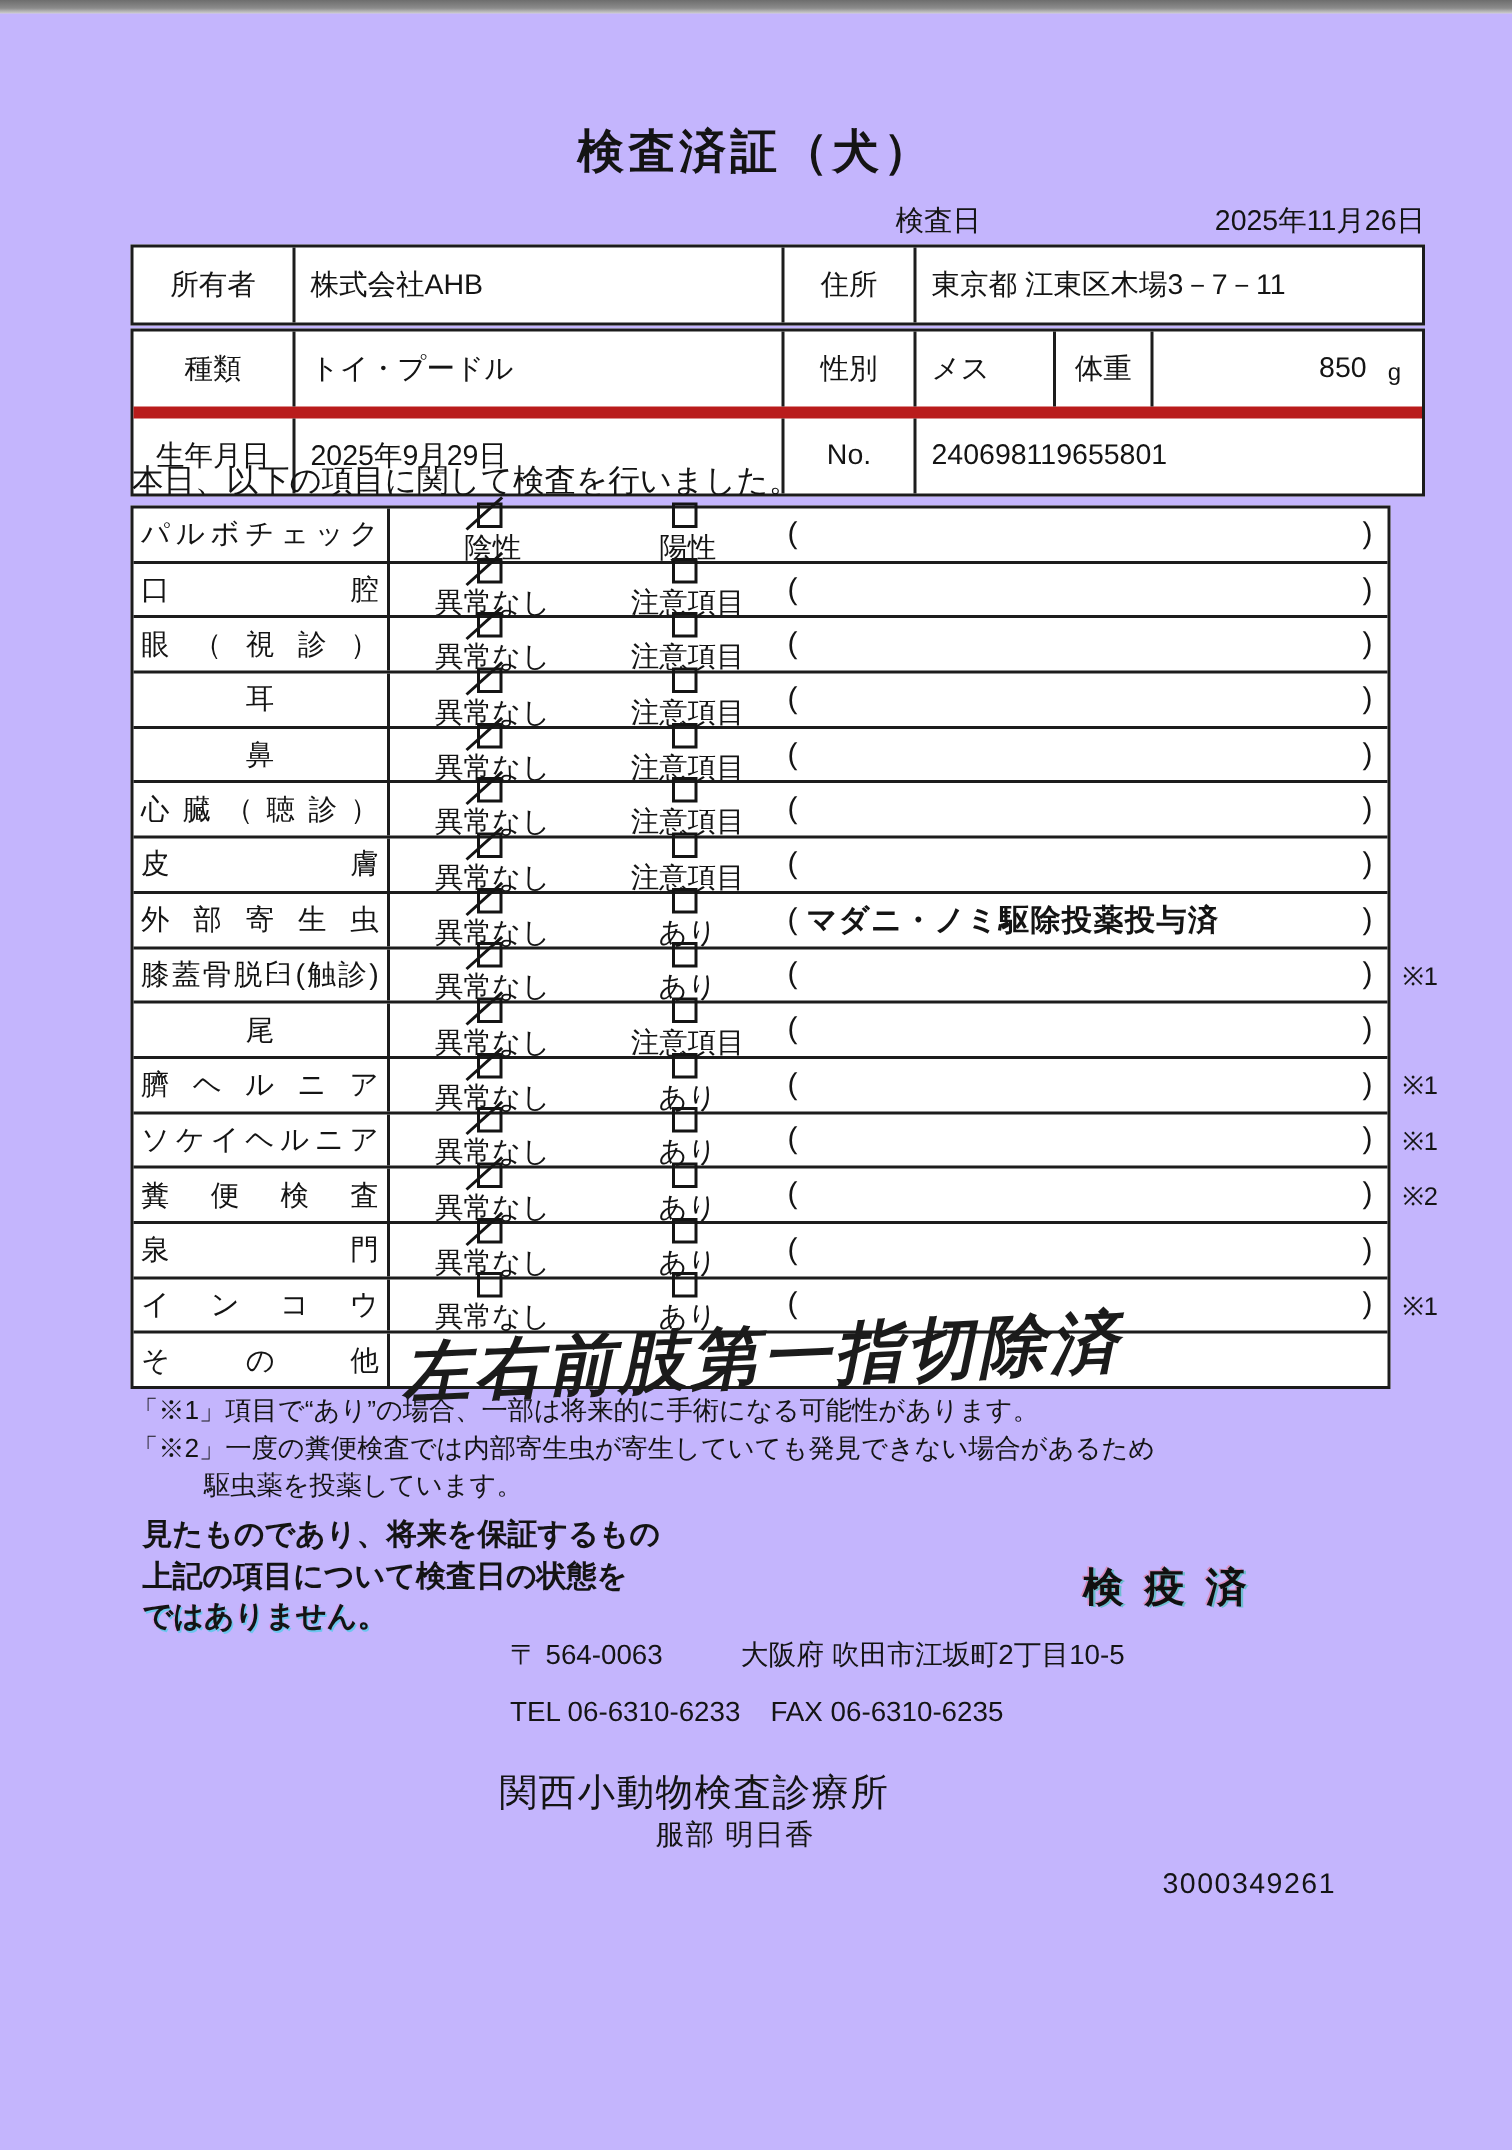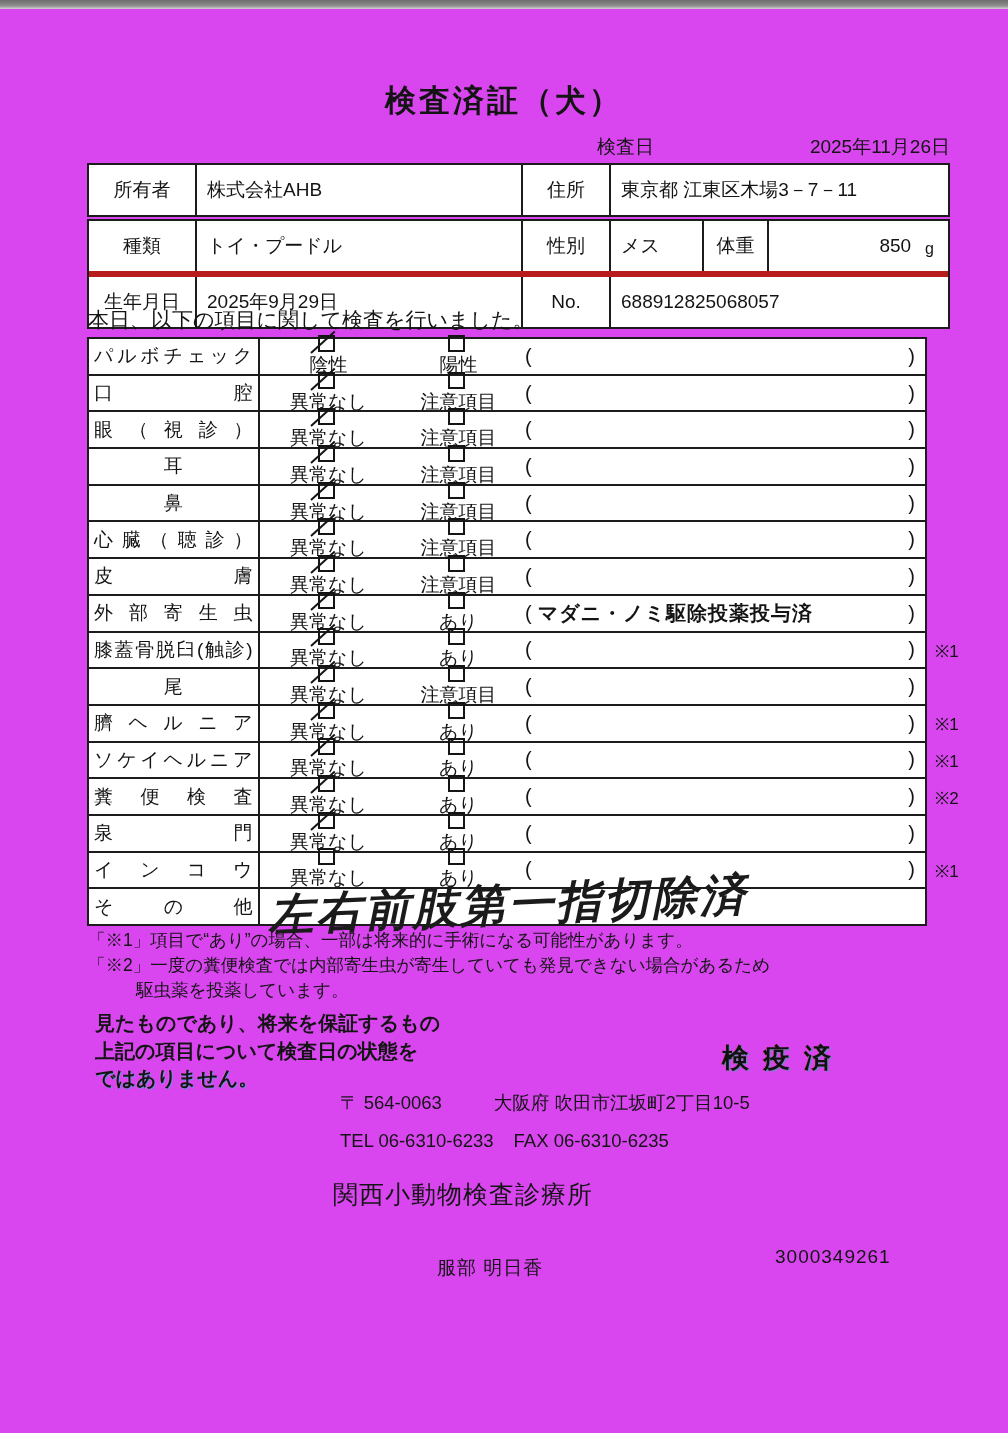--- a/index.html
+++ b/index.html
@@ -1,27 +1,27 @@
 <!DOCTYPE html>
 <html><head>
 <meta charset="utf-8">
 <style>
   html,body { margin:0; padding:0; background:#ffffff; }
   body { width:1008px; height:1433px; font-family:"Liberation Sans", sans-serif; color:#141414; }
-  .page { position:relative; width:1008px; height:1433px; background:#d946ef; overflow:hidden; }
+  .page { position:relative; width:1008px; height:1433px; background:#c4b5fd; overflow:hidden; }
   .topband { position:absolute; top:0; left:0; width:1008px; height:9px;
              background:linear-gradient(180deg,#6d6d6d 0%,#8b8b8b 60%,#cfcfcf 100%); }
   .title { position:absolute; top:80px; left:0; width:100%; text-align:center;
            font-size:31px; font-weight:bold; letter-spacing:3px; }
   .examdate-label { position:absolute; top:134px; left:597px; font-size:19px; }
   .examdate-value { position:absolute; top:134px; right:58px; font-size:19px;margin-left:44px; }
 
   .tbl { position:absolute; left:87px; width:863px; border:2px solid #1c1c1c; box-sizing:border-box; background:#fff; }
   .trow { display:flex; align-items:stretch; }
-  .trow + .trow { border-top:6px solid #b91c1c; }
+  .trow + .trow { border-top:8px solid #b91c1c; }
   .tcell { box-sizing:border-box; display:flex; align-items:center; font-size:19px; padding:12px 10px; min-height:39px; }
   .tcell + .tcell { border-left:2px solid #1c1c1c; }
   .lab { justify-content:center; padding:0 4px; }
   .w106{flex:0 0 106px} .w326{flex:0 0 326px} .w88{flex:0 0 88px}
   .w339{flex:1 1 339px} .w93{flex:0 0 93px} .w65{flex:0 0 65px} .w181{flex:1 1 181px}
   .weight-cell { justify-content:flex-end; padding-right:14px; }
   .weight-unit { font-size:16px; margin-left:14px; position:relative; top:3px; }
 
   .intro { position:absolute; top:306px; left:88px; font-size:21px;text-align:right; }
 
@@ -54,21 +54,21 @@
   .statement .fringe { text-shadow:1px 1px 0 rgba(0,220,220,0.45), -1px 0 0 rgba(255,120,200,0.35); }
 
   .stamp { position:absolute; top:1040px; left:722px; font-size:27px; font-weight:bold; letter-spacing:14px;
            color:#101010; text-shadow:1.5px 1px 0 rgba(0,200,150,0.45), -1px -0.5px 0 rgba(255,70,70,0.35); }
 
   .postal-line { position:absolute; top:1090px; left:340px; font-size:18.5px; }
   .postal-line .gap { display:inline-block; width:52px; }
   .tel-line { position:absolute; top:1130px; left:340px; font-size:18.5px; }
   .tel-line .gap { display:inline-block; width:20px; }
   .clinic-name { position:absolute; top:1178px; left:333px; font-size:25px; letter-spacing:1px; }
-  .vet-name { position:absolute; top:1255px; left:437px; font-size:19px; letter-spacing:1px; }
+  .vet-name { position:absolute; top:1210px; left:437px; font-size:19px; letter-spacing:1px; }
   .serial { position:absolute; top:1246px; left:775px; font-size:19px; letter-spacing:1px; }
 </style>
 </head>
 <body>
 
 <div class="page">
   <div class="topband"></div>
 
   <div class="title">検査済証（犬）</div>
   <div class="examdate-label">検査日</div>
@@ -92,21 +92,21 @@
       <div class="tcell lab w65">体重</div>
       <div class="tcell w181 weight-cell">
         <span>850</span>
         <span class="weight-unit">g</span>
       </div>
     </div>
     <div class="trow">
       <div class="tcell lab w106">生年月日</div>
       <div class="tcell w326">2025年9月29日</div>
       <div class="tcell lab w88">No.</div>
-      <div class="tcell w339">688912825068057</div>
+      <div class="tcell w339">240698119655801</div>
     </div>
   </div>
 
   <div class="intro">本日、以下の項目に関して検査を行いました。</div>
 
   <div class="chk">
     <div class="chk-row">
       <div class="chk-label">
         <span class="chk-label-inner">パルボチェック</span>
       </div>

